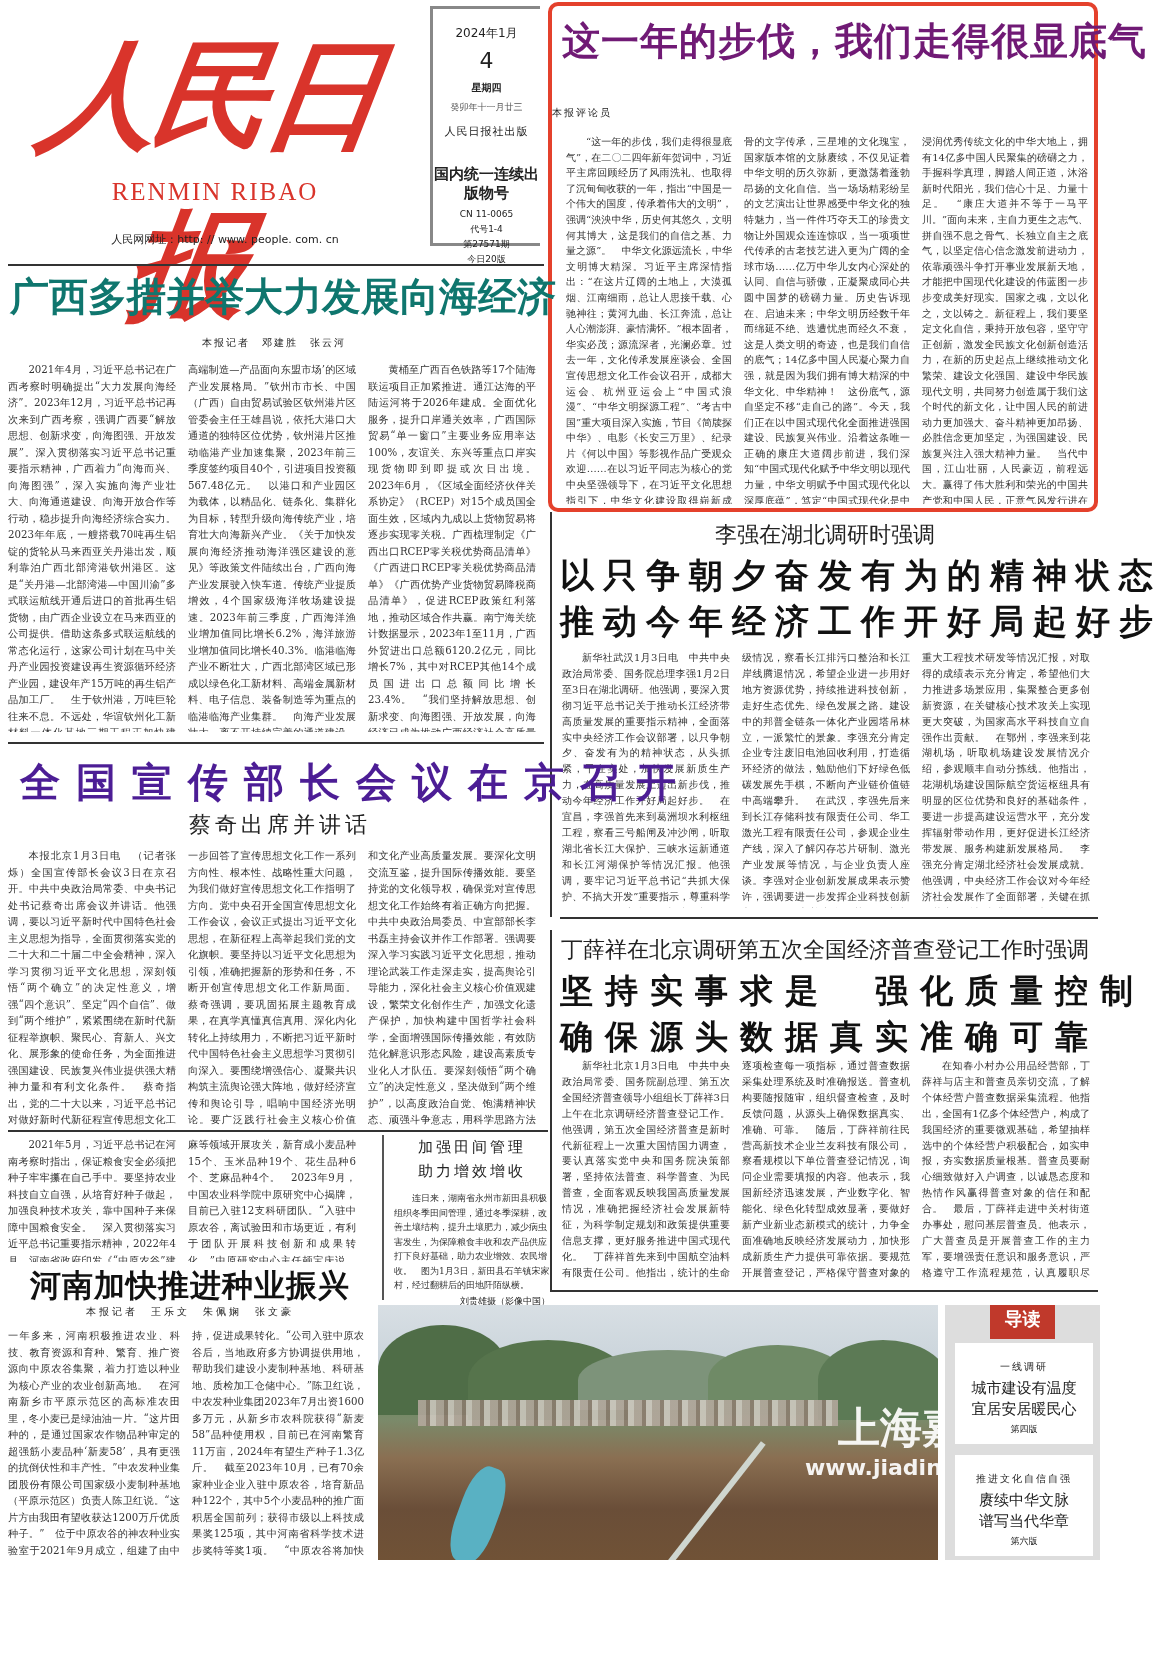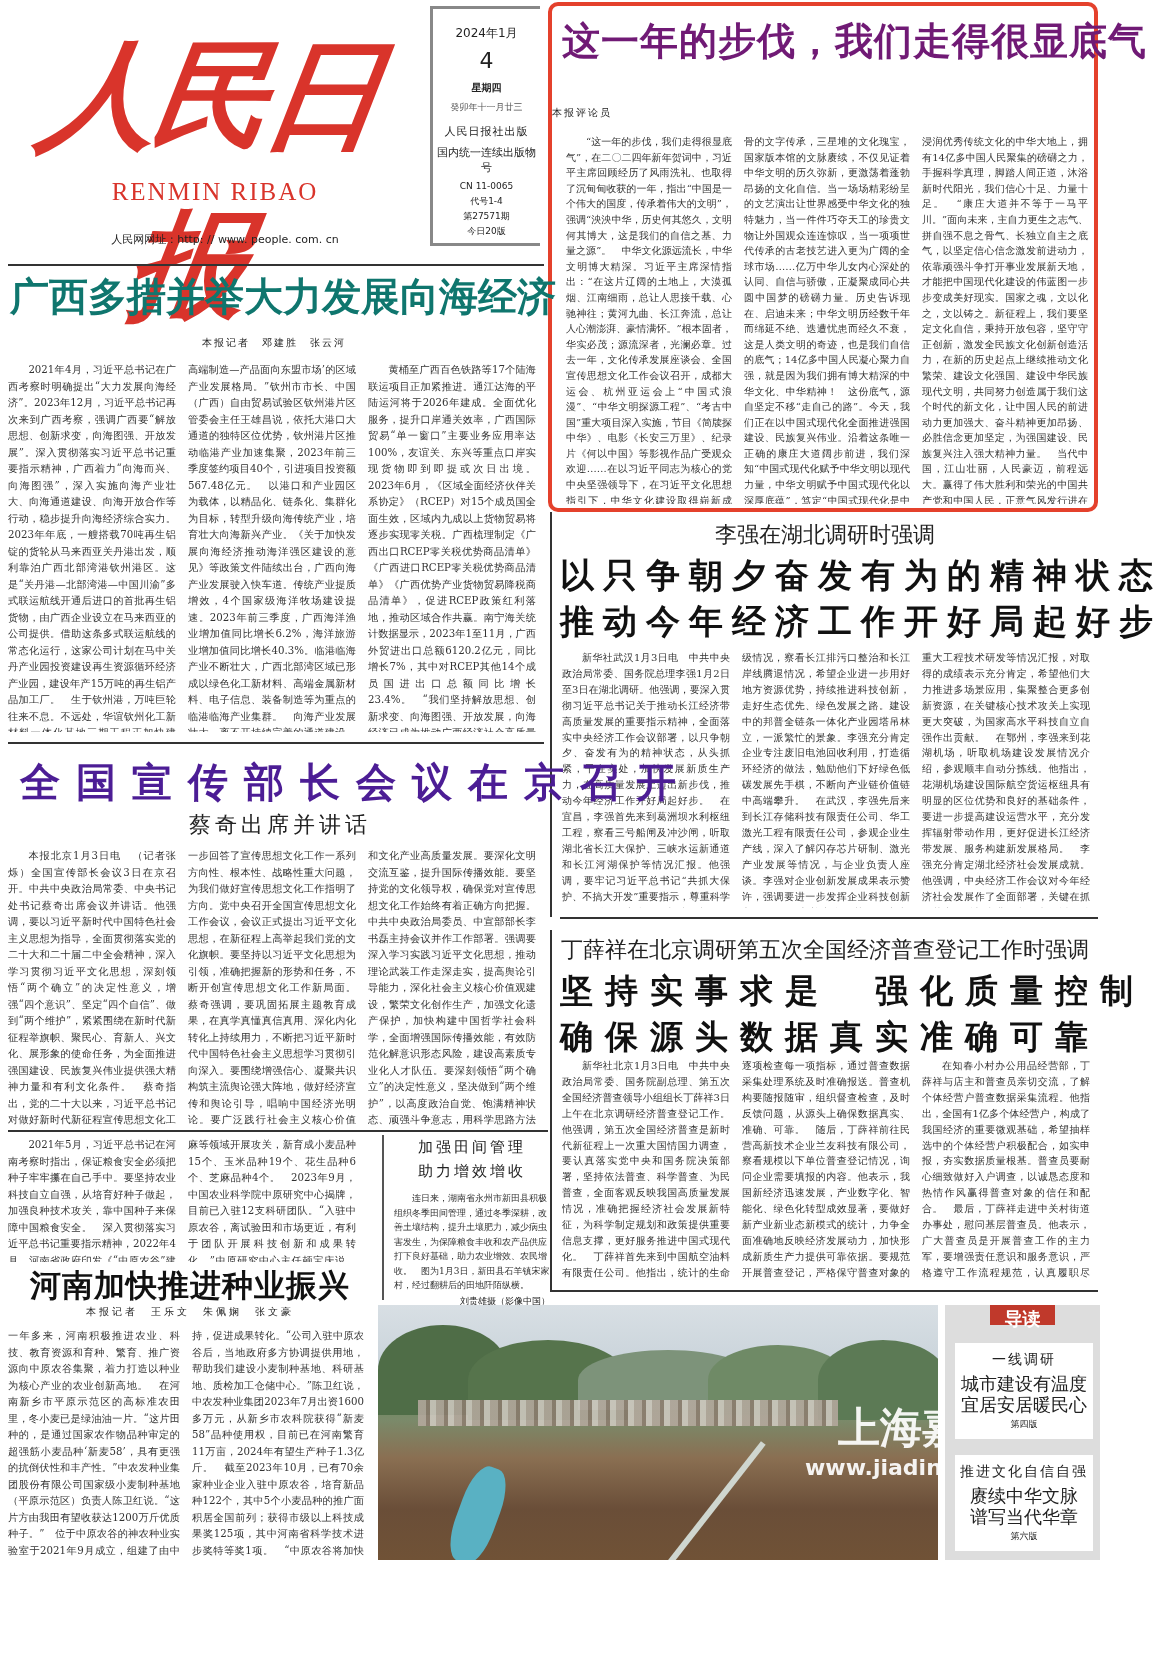--- a/index.html
+++ b/index.html
@@ -7,21 +7,21 @@
   .abs { position: absolute; }
   .mast-logo { left: 10px; top: 10px; width: 400px; height: 170px; color: #d9342b; font-family: "DejaVu Serif", serif; font-size: 118px; font-weight: bold; font-style: italic; letter-spacing: -6px; line-height: 170px; text-align: center; transform: skewX(-8deg); }
   .mast-roman { left: 100px; top: 178px; width: 230px; font-family: "Liberation Serif", serif; font-size: 25px; color: #d9342b; letter-spacing: 2px; text-align: center; }
   .mast-url { left: 90px; top: 232px; width: 270px; font-size: 11px; color: #222; font-family: "DejaVu Sans", sans-serif; text-align: center; }
   .datebox { left: 430px; top: 6px; width: 110px; height: 240px; border: 3px solid #888; border-right: none; border-top-width: 3px; text-align: center; font-family: "DejaVu Sans", sans-serif; }
   .datebox .d1 { font-size: 12px; margin-top: 16px; }
   .datebox .d2 { font-size: 22px; margin-top: 6px; }
   .datebox .d3 { font-size: 10px; margin-top: 8px; font-weight: bold; }
   .datebox .d4 { font-size: 9px; color: #555; margin-top: 6px; }
   .datebox .d5 { font-size: 11px; margin-top: 10px; font-family: "DejaVu Serif", serif; letter-spacing: 1px; }
-  .datebox .d6 { font-size: 11px; margin-top: 6px; font-weight: normal; }
+  .datebox .d6 { font-size: 15px; margin-top: 26px; font-weight: bold; }
   .datebox .d7 { font-size: 9px; margin-top: 4px; line-height: 15px; }
 
   .redbox { left: 548px; top: 2px; width: 550px; height: 510px; border: 4px solid #e4412c; border-radius: 10px; }
   .redbox .title { position: absolute; left: 10px; top: 10px; width: 530px; font-family: "DejaVu Sans", sans-serif; font-weight: bold; font-size: 38px; letter-spacing: 1px; white-space: nowrap; color: #701a75; }
   .redbox .sub { position: absolute; left: 14px; top: 66px; width: 530px; font-size: 23px; white-space: nowrap; color: #222; }
   .redbox .byline { position: absolute; left: 0; top: 100px; width: 542px; text-align: left; font-size: 10px; letter-spacing: 2px; }
   .cols3 { position: absolute; display: flex; gap: 12px; }
   .col { font-size: 10.2px; line-height: 16.5px; text-align: justify; overflow: hidden; color: #333; }
   .col p { text-indent: 2em; }
   .redbox .cols3 { left: 14px; top: 128px; width: 522px; height: 370px; }
@@ -64,24 +64,24 @@
 
   .photo { left: 378px; top: 1305px; width: 560px; height: 255px; overflow: hidden; background: linear-gradient(#d8dfe4 0%, #c9d3da 25%, #6b8a5c 35%, #7a8a6a 45%, #8a6f52 60%, #6a4e38 80%, #705236 100%); }
   .mtn { position: absolute; border-radius: 50% 50% 0 0; background: #4f6d47; }
   .river { position: absolute; left: 80px; top: 160px; width: 40px; height: 100px; background: #59b1c3; border-radius: 40%; transform: rotate(20deg); }
   .road { position: absolute; left: 330px; top: 120px; width: 6px; height: 170px; background: #cfd6cf; transform: rotate(38deg); }
   .village { position: absolute; left: 40px; top: 95px; width: 420px; height: 26px; background: repeating-linear-gradient(90deg,#b7aaa0 0 8px,#8e7d70 8px 12px,#d3ccc4 12px 18px); opacity: .85; }
   .watermark1 { left: 838px; top: 1400px; font-family: "DejaVu Sans", sans-serif; font-size: 42px; font-weight: bold; color: rgba(255,255,255,.92); }
   .watermark2 { left: 805px; top: 1455px; font-family: "DejaVu Sans", sans-serif; font-size: 22px; font-weight: bold; color: rgba(255,255,255,.92); }
 
   .guide { left: 945px; top: 1305px; width: 155px; height: 255px; background: #ddd; }
-  .guide .tag { position: absolute; left: 45px; top: 0; width: 65px; height: 20px; background: #c0392b; color: #fff; font-family: "DejaVu Sans", sans-serif; font-weight: bold; font-size: 18px; text-align: center; line-height: 28px; }
+  .guide .tag { position: absolute; left: 45px; top: 0; width: 65px; height: 34px; background: #c0392b; color: #fff; font-family: "DejaVu Sans", sans-serif; font-weight: bold; font-size: 18px; text-align: center; line-height: 28px; }
   .guide .card { position: absolute; left: 10px; background: #fff; width: 138px; text-align: center; }
-  .guide .k { font-size: 14px; letter-spacing: 2px; padding-top: 8px; }
-  .guide .h { font-family: "DejaVu Sans", sans-serif; font-size: 18px; line-height: 21px; margin-top: 4px; }
+  .guide .k { font-size: 10px; letter-spacing: 2px; padding-top: 17px; }
+  .guide .h { font-family: "DejaVu Sans", sans-serif; font-size: 15px; line-height: 21px; margin-top: 4px; }
   .guide .p { font-size: 9px; margin-top: 3px; padding-bottom: 8px; }
 </style>
 </head>
 <body>
 
 <div class="abs mast-logo">人民日报</div>
 <div class="abs mast-roman">RENMIN RIBAO</div>
 <div class="abs mast-url">人民网网址：http: // www. people. com. cn</div>
 
 <div class="abs datebox">

